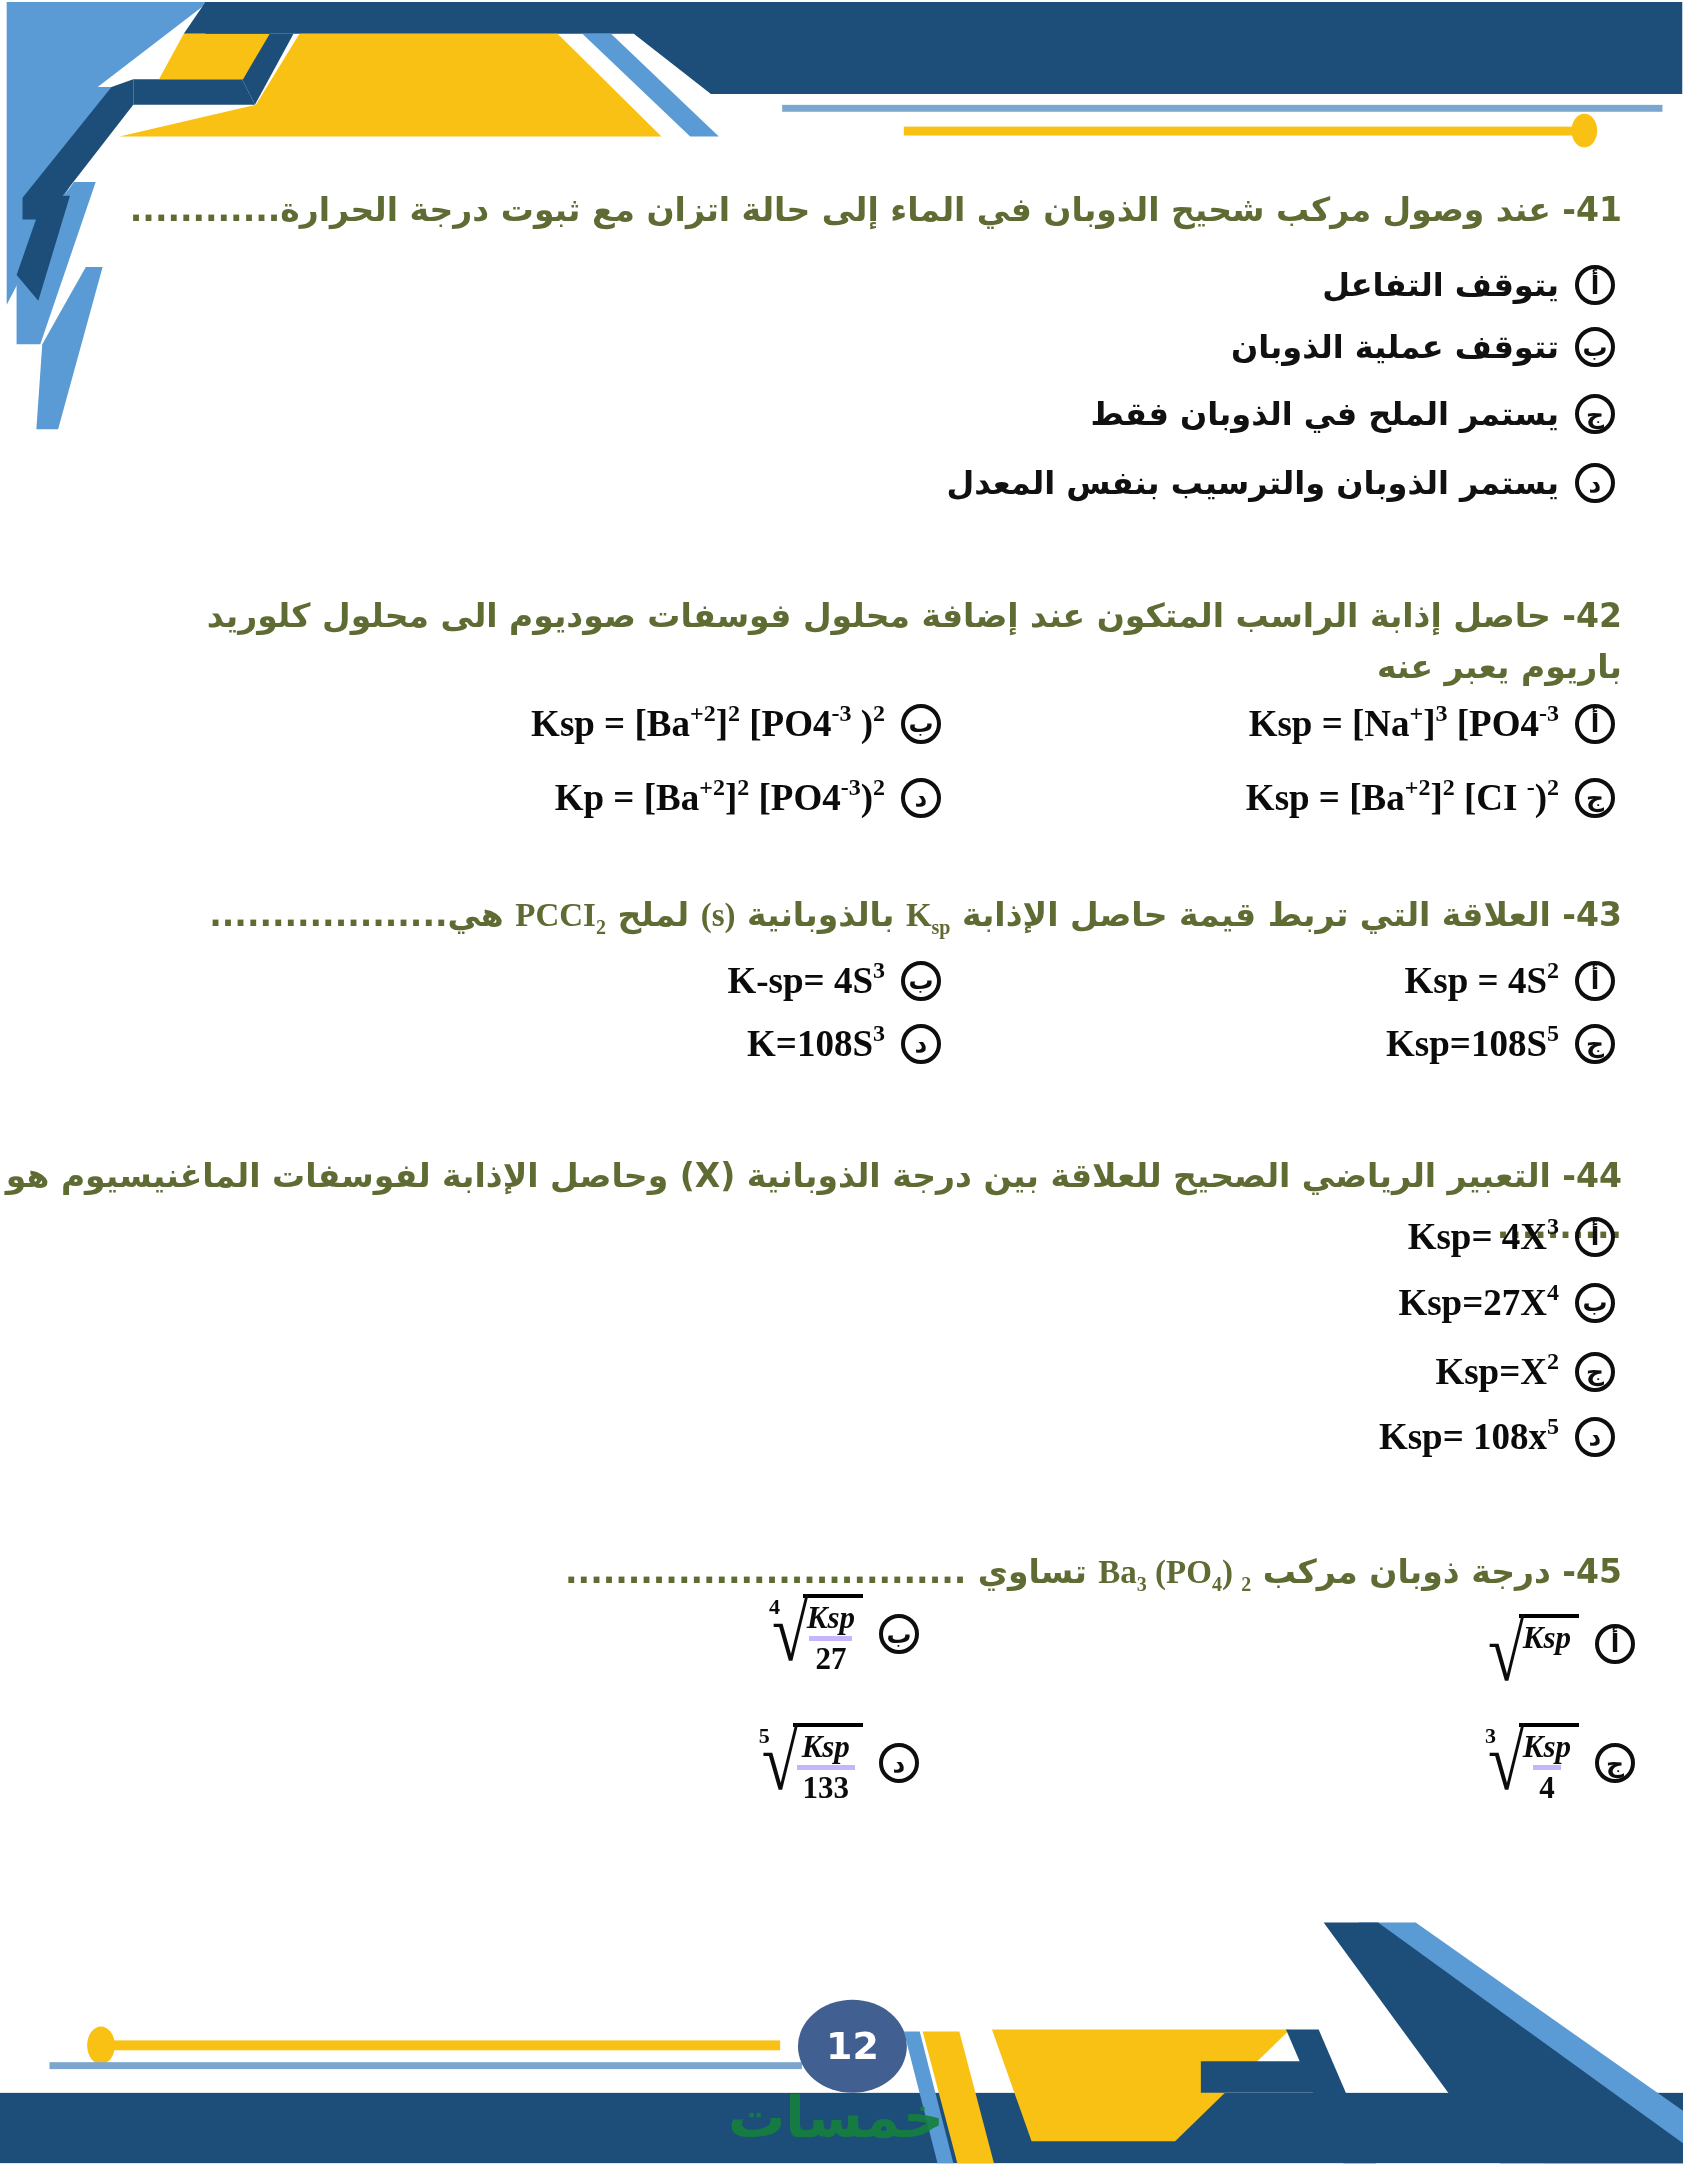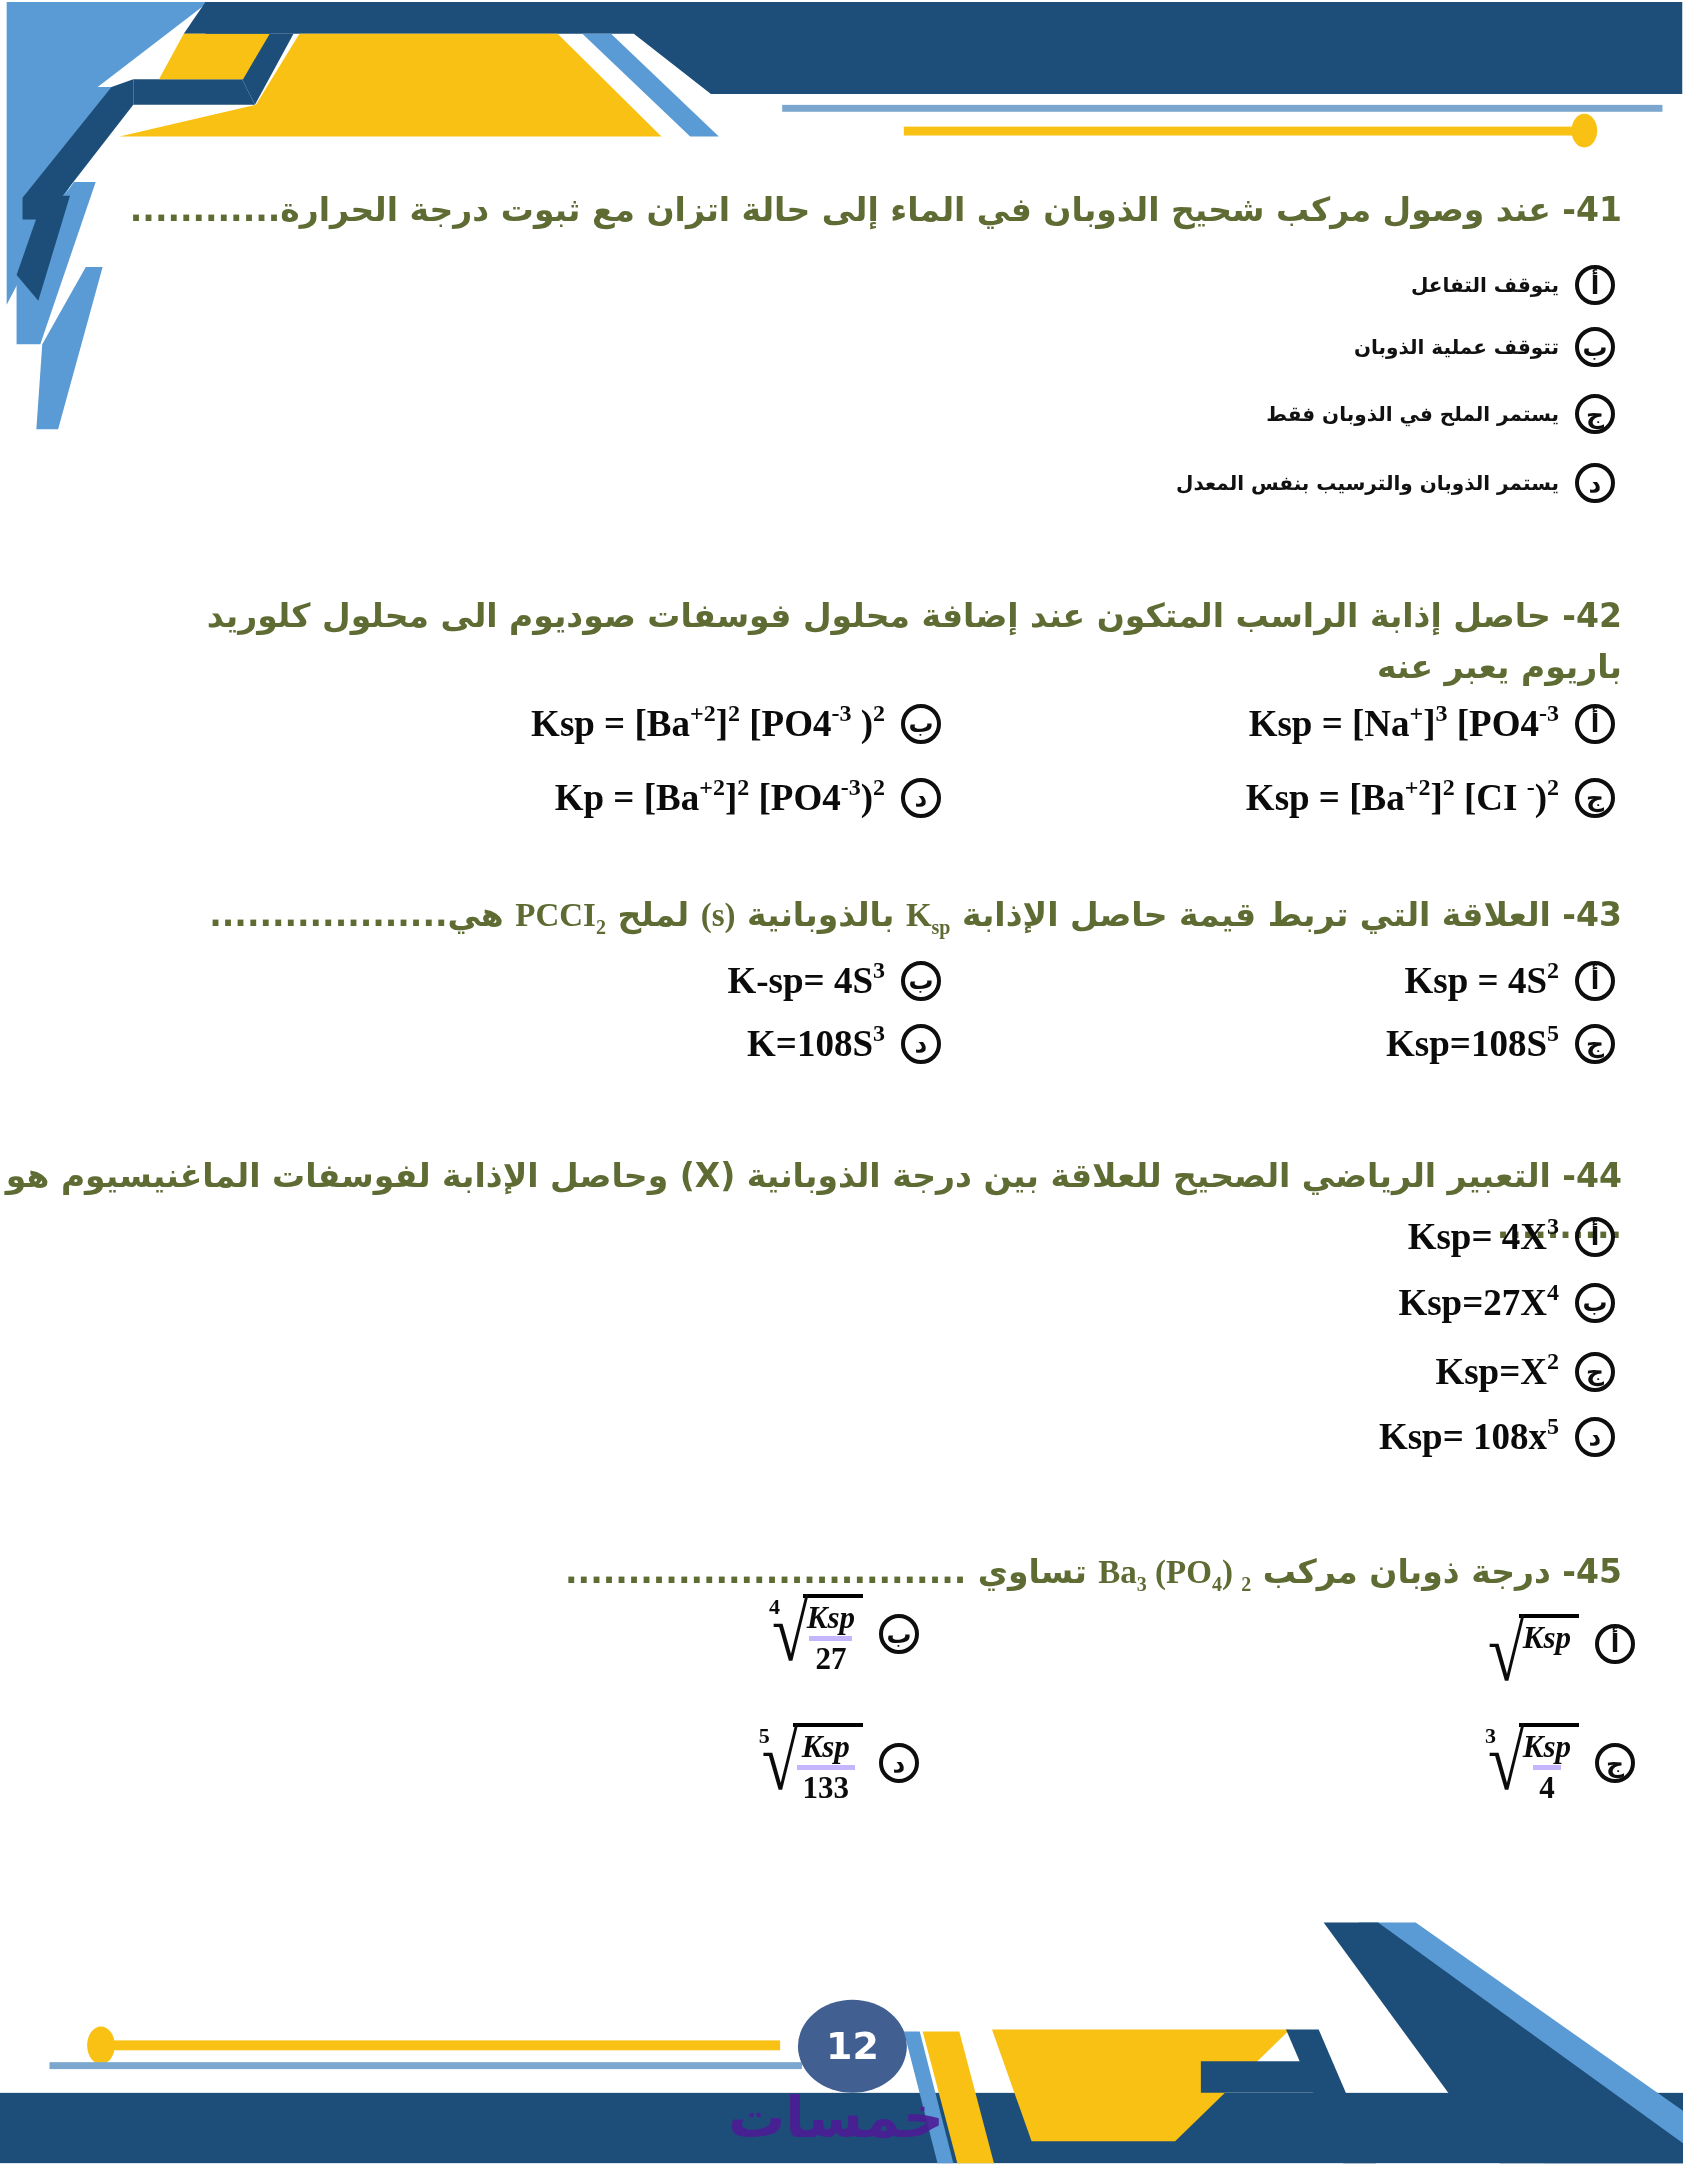--- a/index.html
+++ b/index.html
@@ -7,21 +7,21 @@
         font-family:"DejaVu Sans", sans-serif;}
   svg{display:block;}
   .deco{position:absolute;left:0;}
   .title{position:absolute;right:61px;color:#5e6b33;font-weight:bold;font-size:33px;
          direction:rtl;text-align:right;line-height:1.55;}
   .title .latin{font-family:"Liberation Serif", serif;font-weight:bold;color:#5e6b33;direction:ltr;display:inline-block;}
   .opt-row{position:absolute;display:flex;align-items:center;gap:16px;direction:ltr;}
   .circ{width:40px;height:40px;min-width:40px;border:4px solid #0e0e0e;border-radius:50%;
         display:flex;align-items:center;justify-content:center;font-size:25px;font-weight:bold;color:#0e0e0e;
         box-sizing:border-box;line-height:1;}
-  .opt-ar{font-size:20px;font-weight:bold;color:#111;direction:rtl;white-space:nowrap;}
+  .opt-ar{font-size:32px;font-weight:bold;color:#111;direction:rtl;white-space:nowrap;}
   .formula{font-family:"Liberation Serif", serif;font-weight:bold;font-size:37px;color:#0b0b0b;white-space:nowrap;}
   .formula sup{font-size:24px;position:relative;top:-2px;} .title sub{font-size:20px;}
   
   .rad{display:inline-flex;align-items:flex-start;font-family:"Liberation Serif", serif;font-weight:bold;color:#0b0b0b;}
   .ridx{font-size:22px;margin-right:-8px;margin-top:2px;z-index:2;}
   .ridx:empty{margin:0;}
   .rsign{font-size:67px;font-weight:normal;line-height:0.95;transform:scaleY(1.25);transform-origin:top;}
   .rbody{display:inline-flex;flex-direction:column;align-items:center;border-top:4px solid #000;
          font-style:italic;font-size:31px;line-height:1.15;padding:2px 8px 0 4px;margin-left:-6px;margin-top:2px;}
   .rden{border-top:5px solid #c4b5fd;font-style:normal;padding:0 6px;}
@@ -203,17 +203,17 @@
       <polygon points="1213,182 1330,182 1330,214 1213,214" fill="#1d4e79"></polygon>
       <polygon points="1299,150 1332,150 1390,285 1357,285" fill="#1d4e79"></polygon>
       <polygon points="1372,42 1430,42 1700,232 1700,285 1560,285" fill="#5b9bd5"></polygon>
       <polygon points="1337,42 1392,42 1700,265 1700,285 1515,285" fill="#1d4e79"></polygon>
       <rect x="100" y="161" width="688" height="10" fill="#f9c113"></rect>
       <ellipse cx="102" cy="166" rx="14" ry="19" fill="#f9c113"></ellipse>
       <rect x="50" y="183" width="760" height="7" fill="#7ba7cf"></rect>
       <ellipse cx="861" cy="167" rx="55" ry="47" fill="#415f90"></ellipse>
     </svg>
   </div>
-  <div class="watermark" style="left:728px;top:2084px;color:#4c1d95;opacity:0.9;text-align:right;">خمسات</div>
+  <div class="watermark" style="left:728px;top:2084px;color:#15803d;opacity:0.9;text-align:right;">خمسات</div>
   <div class="badge-num" style="left:803px;top:2024px;width:99px;">12</div>
 
 </div>
 
 
 </body></html>

